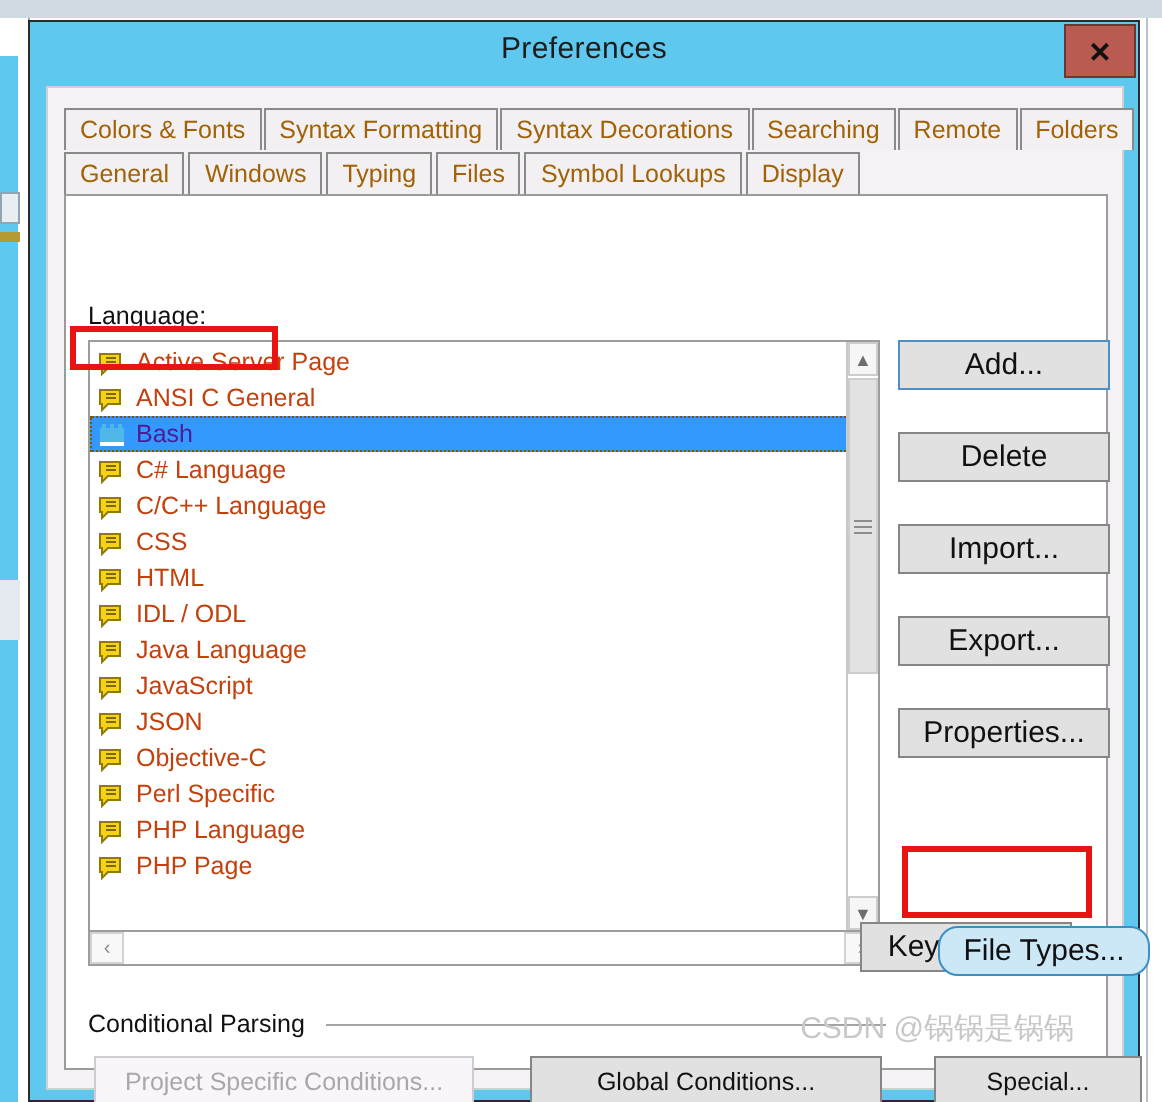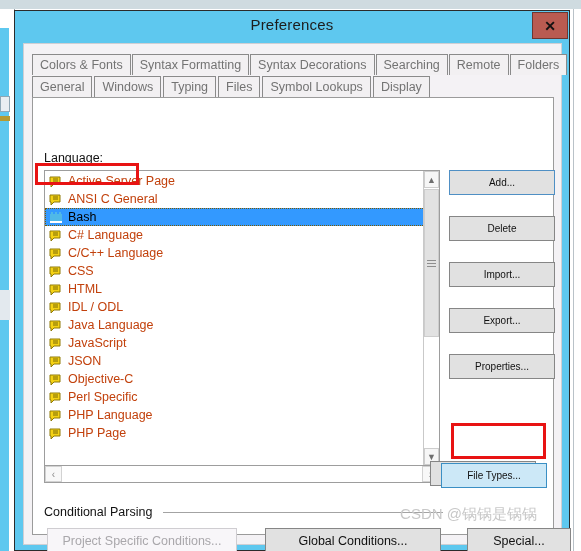--- a/index.html
+++ b/index.html
@@ -124,21 +124,21 @@
   .tab-row {
     display: flex;
     height: 22px;
     align-items: flex-end;
   }
   .tab {
     height: 21px;
     line-height: 21px;
     padding: 0 7px;
     font-size: 12.5px;
-    color: #737373;
+    color: #a16207;
     background: #f2f0f2;
     border: 1px solid #8a8a8a;
     border-bottom: none;
     box-sizing: border-box;
     margin-right: 1px;
     white-space: nowrap;
     cursor: pointer;
   }
   .tab.row2 { margin-right: 2px; }
   .tab.active {
@@ -187,21 +187,21 @@
     display: flex;
     align-items: center;
     padding-left: 4px;
     font-size: 12.5px;
     color: #c2410c;
     white-space: nowrap;
     cursor: pointer;
   }
   .list-item.selected {
     background: #3399ff;
-    color: #000000;
+    color: #4c1d95;
     outline: 1px dotted #7a5a00;
     outline-offset: -1px;
   }
   .li-icon {
     width: 14px; height: 13px;
     margin-right: 5px;
     flex: 0 0 auto;
     position: relative;
   }
   .li-icon svg { display: block; }
@@ -268,21 +268,21 @@
   .hs-left { left: 0; }
   .hs-right { right: 0; }
 
   
   .btn {
     position: absolute;
     width: 106px; height: 25px;
     background: #e1e1e1;
     border: 1px solid #868686;
     box-sizing: border-box;
-    font-size: 10px;
+    font-size: 15px;
     color: #111;
     font-family: "Liberation Sans", sans-serif;
     display: flex; align-items: center; justify-content: center;
     cursor: pointer;
     padding: 0;
   }
   .btn.default { border: 1px solid #4f8fc4; }
   .btn.hover {
     background: #cce8f7;
     border: 1px solid #3a8fc4;
@@ -546,21 +546,21 @@
           <div class="hs-btn hs-right">›</div>
         </div>
 
         <div id="side-buttons">
             <button class="btn default" style="left: 416px; top: 72px;">Add...</button>
             <button class="btn" style="left: 416px; top: 118px;">Delete</button>
             <button class="btn" style="left: 416px; top: 164px;">Import...</button>
             <button class="btn" style="left: 416px; top: 210px;">Export...</button>
             <button class="btn" style="left: 416px; top: 256px;">Properties...</button>
             <button class="btn" style="left: 397px; top: 319px; margin-top: 44px;">Keywords...</button>
-            <button class="btn hover" style="left: 408px; top: 365px;">File Types...</button>
+            <button class="btn hover" style="left: 436px; top: 365px; border-radius: 10px;">File Types...</button>
           </div>
 
         <div class="cp-label">Conditional Parsing</div>
         <div class="cp-line"></div>
 
         <div id="cp-buttons">
             <button class="cp-btn disabled" style="left: 14px; width: 190px;">Project Specific Conditions...</button>
             <button class="cp-btn" style="left: 232px; width: 176px;">Global Conditions...</button>
             <button class="cp-btn" style="left: 434px; width: 104px;">Special...</button>
           </div>

